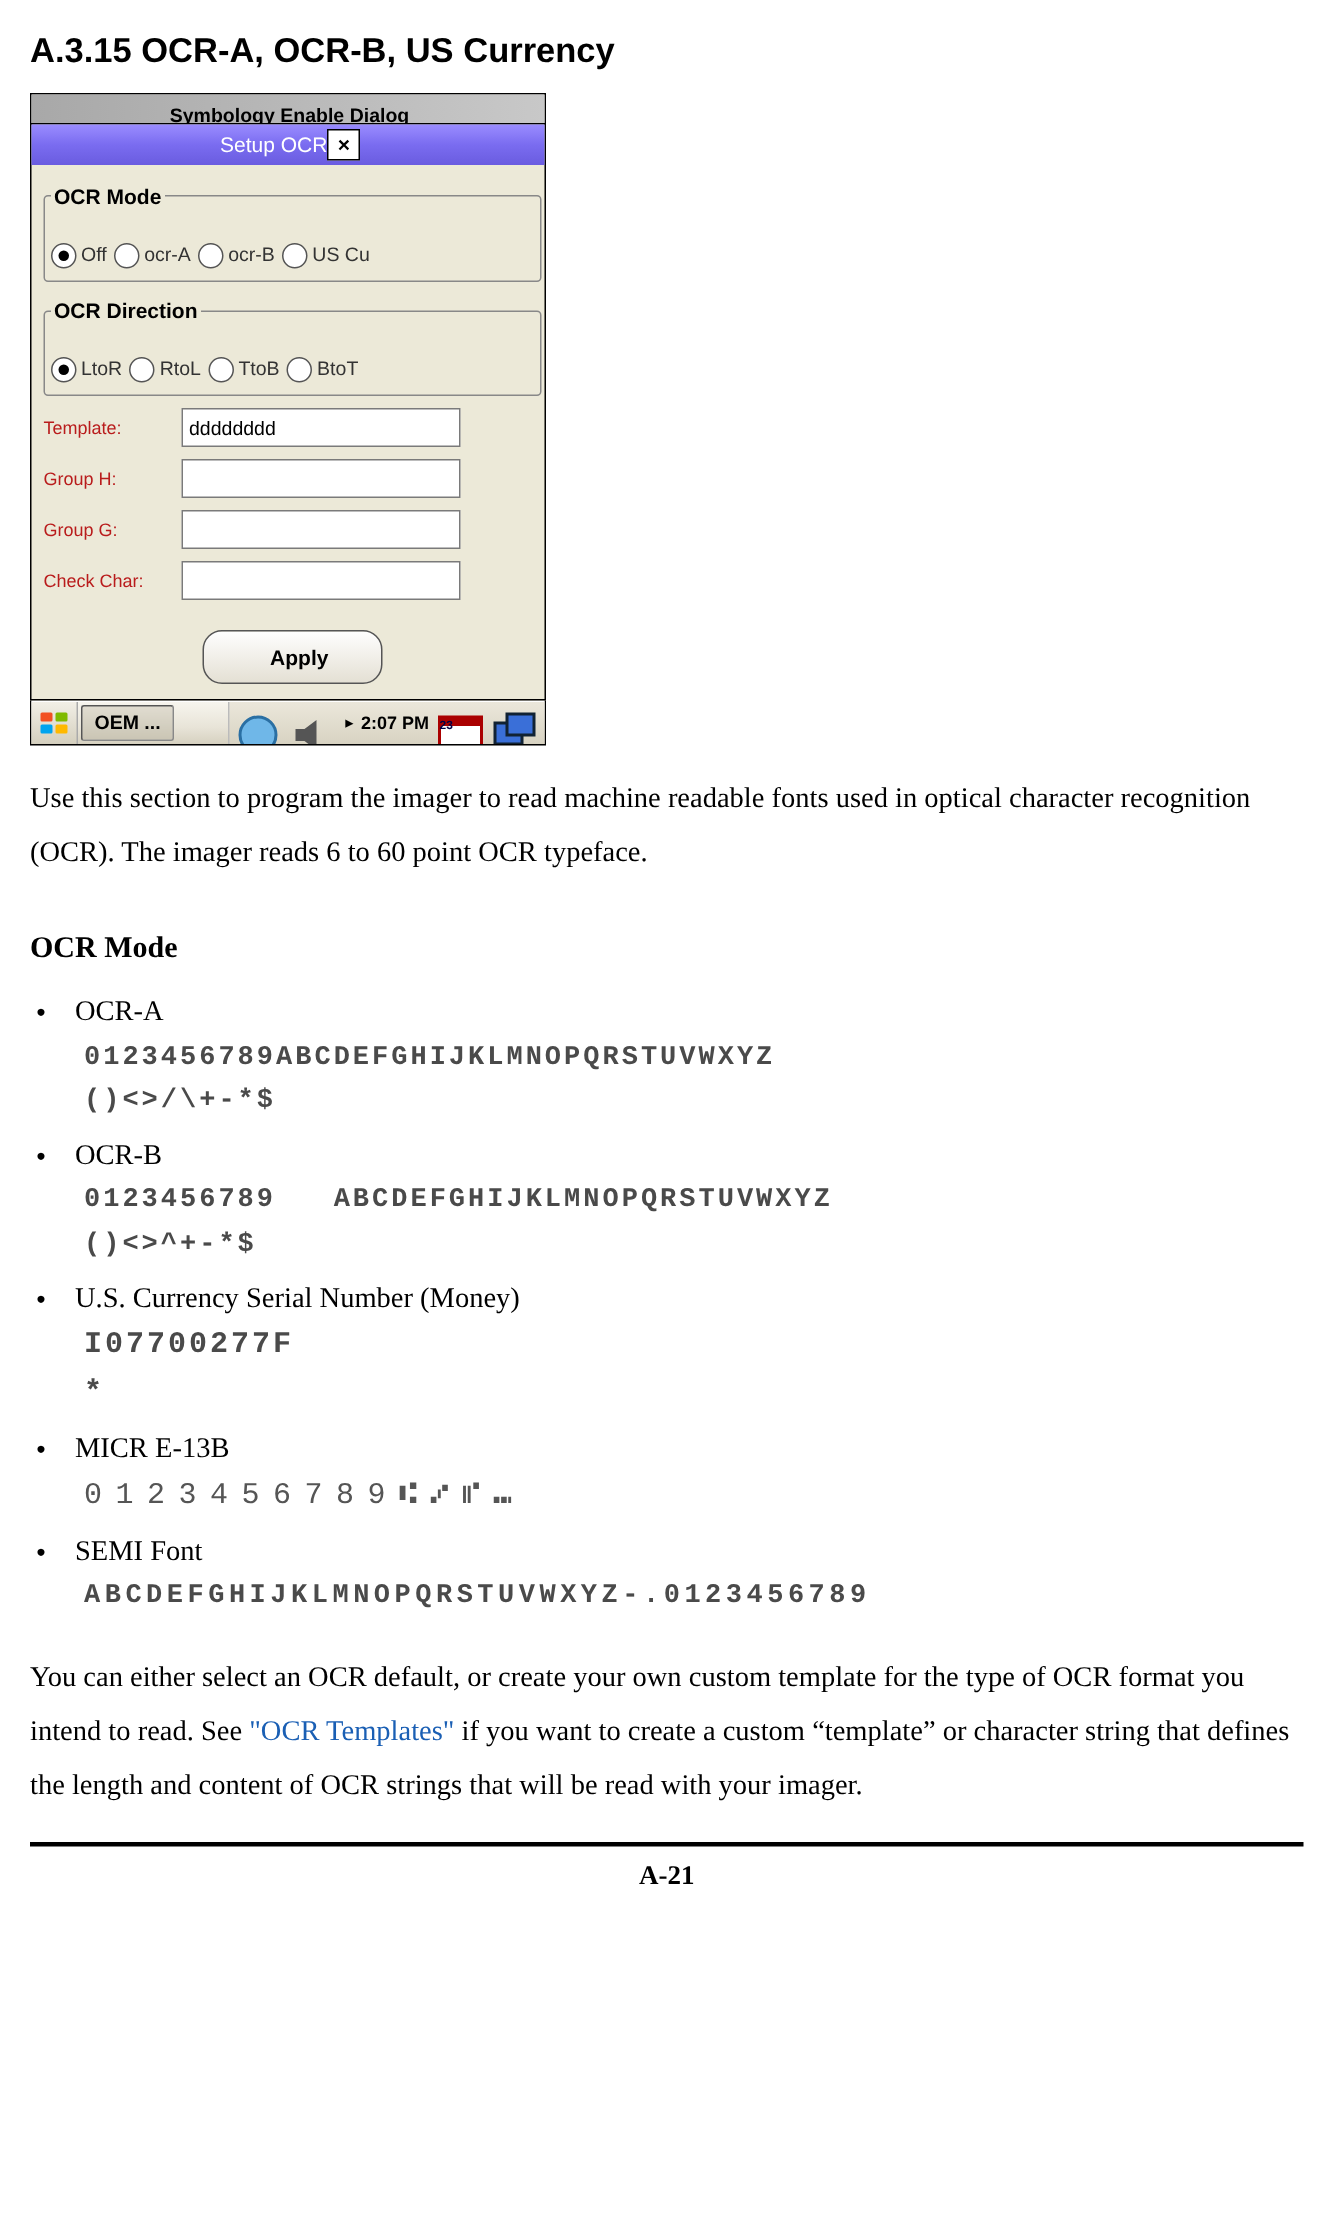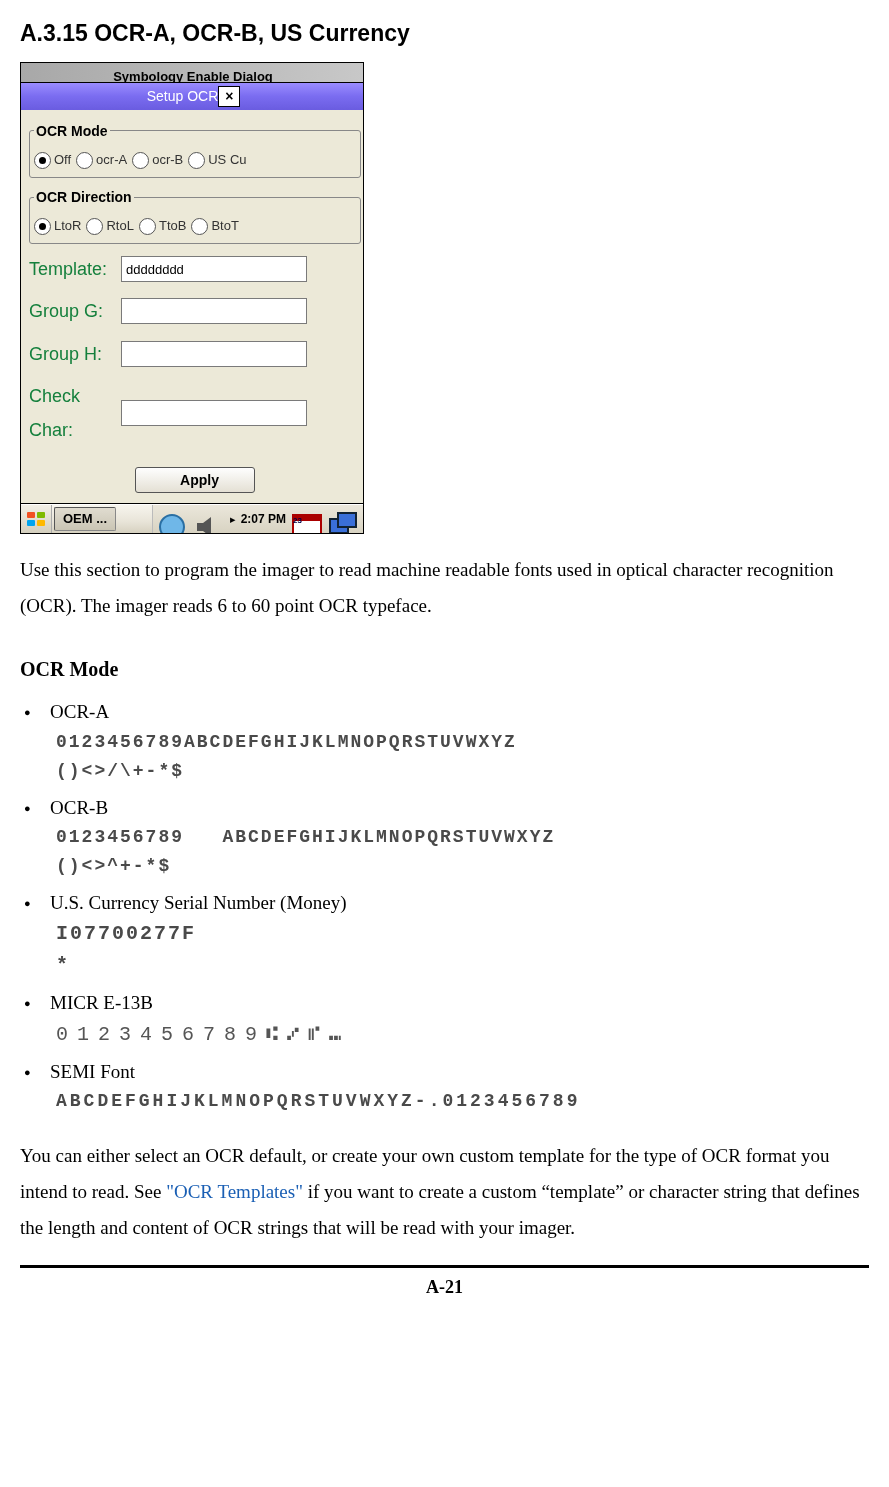--- a/index.html
+++ b/index.html
@@ -94,20 +94,21 @@
     font-size: 14px;
     color: #000;
     padding: 0 2px;
   }
   .radio-row {
     display: flex;
     align-items: center;
     gap: 1px;
     white-space: nowrap;
     overflow: hidden;
+    margin-top: 10px;
   }
   .radio-row label {
     display: inline-flex;
     align-items: center;
     gap: 3px;
     margin-right: 4px;
     font-size: 13px;
     cursor: pointer;
   }
   .radio-dot {
@@ -126,46 +127,46 @@
     background: #000;
     border-radius: 50%;
   }
   .form-row {
     display: flex;
     align-items: center;
     margin: 8px 0;
   }
   .form-row .lbl {
     width: 92px;
-    color: #15803d;
-    font-size: 18px;
+    color: #b91c1c;
+    font-size: 12px;
   }
   .form-row .tbox {
     flex: 0 0 185px;
     height: 26px;
     border: 1px solid #7a7a7a;
     background: #fff;
     box-sizing: border-box;
     padding: 2px 4px;
     font-family: Tahoma, sans-serif;
     font-size: 13px;
     color: #000;
   }
   .apply-row {
     display: flex;
     justify-content: center;
     margin-top: 20px;
     margin-bottom: 2px;
   }
   .apply-btn {
     width: 120px;
-    height: 26px;
+    height: 36px;
     background: linear-gradient(to bottom, #fefefe, #e4e0d4);
     border: 1px solid #555;
-    border-radius: 3px;
+    border-radius: 13px;
     font-family: Tahoma, sans-serif;
     font-size: 14px;
     font-weight: bold;
     cursor: pointer;
     padding-left: 15px;
   }
   .taskbar {
     display: flex;
     align-items: center;
     height: 28px;
@@ -336,25 +337,25 @@
               <span>BtoT</span>
             </label>
         </div>
       </fieldset>
 
       <div class="form-row">
         <span class="lbl">Template:</span>
         <input class="tbox" value="dddddddd" style="">
       </div>
       <div class="form-row">
-        <span class="lbl">Group G:</span>
+        <span class="lbl">Group H:</span>
         <input class="tbox" value="" style="">
       </div>
       <div class="form-row">
-        <span class="lbl">Group H:</span>
+        <span class="lbl">Group G:</span>
         <input class="tbox" value="" style="">
       </div>
       <div class="form-row">
         <span class="lbl">Check Char:</span>
         <input class="tbox" value="" style="">
       </div>
 
       <div class="apply-row">
         <button class="apply-btn">Apply</button>
       </div>

